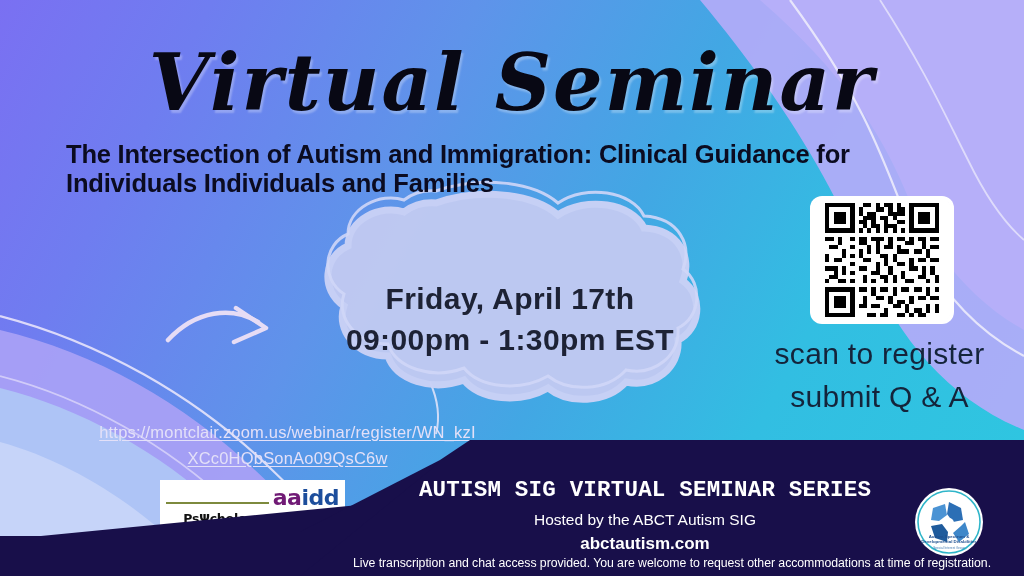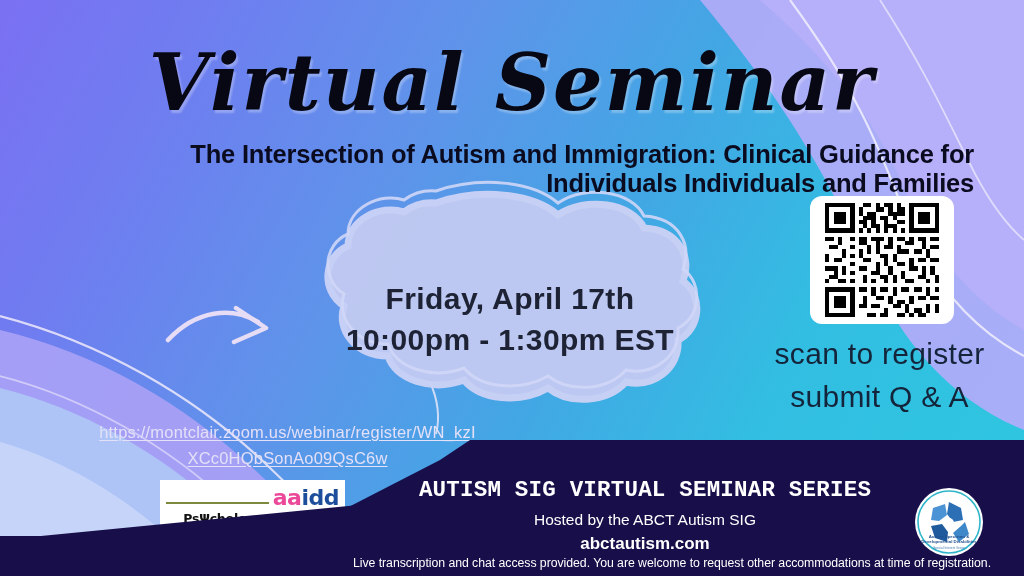--- a/index.html
+++ b/index.html
@@ -43,24 +43,24 @@
     font-weight: 700;
     font-size: 78px;
     letter-spacing: 2px;
     color: #080814;
     text-shadow: 2px 3px 2px rgba(255,255,255,0.28);
     line-height: 1;
     white-space: nowrap;
   }
   .subtitle {
     position: absolute;
-    left: 50px;
+    left: 66px;
     top: 140px;
     width: 924px;
-    text-align: right;
+    text-align: left;
     font-family: "Liberation Sans", sans-serif;
     font-weight: 700;
     font-size: 25.5px;
     line-height: 1.14;
     color: #0b0b20;
     letter-spacing: -0.2px;
   }
 
   
   .date-wrap {
@@ -143,21 +143,21 @@
     margin-bottom: 4px;
     margin-right: 4px;
   }
   .aaidd-word {
     font-family: "DejaVu Sans", sans-serif;
     font-weight: 700;
     font-size: 22px;
     line-height: 0.9;
     letter-spacing: -0.5px;
   }
-  .aaidd-aa { color: #ec4899; }
+  .aaidd-aa { color: #701a75; }
   .aaidd-idd { color: #1d4e9c; }
   .aaidd-sub {
     text-align: center;
     font-family: "DejaVu Sans", sans-serif;
     font-weight: 700;
     font-size: 12.5px;
     color: #111111;
     margin-top: 3px;
     letter-spacing: -0.2px;
   }
@@ -299,21 +299,21 @@
 
   <div class="script-title">Virtual Seminar</div>
 
   <div class="subtitle">
     <div>The Intersection of Autism and Immigration: Clinical Guidance for</div>
     <div>Individuals Individuals and Families</div>
   </div>
 
   <div class="date-wrap">
     <div>Friday, April 17th</div>
-    <div>10:00pm - 1:30pm EST</div>
+    <div>09:00pm - 1:30pm EST</div>
   </div>
 
   <div class="qr-box">
     <svg width="138" height="122" viewBox="0 0 29 29" shape-rendering="crispEdges">
       <rect width="29" height="29" fill="#ffffff"></rect>
       <g fill="#000000">
 
         <rect x="1" y="1" width="7" height="1"></rect>
           <rect x="1" y="7" width="7" height="1"></rect>
         <rect x="1" y="1" width="1" height="7"></rect>

